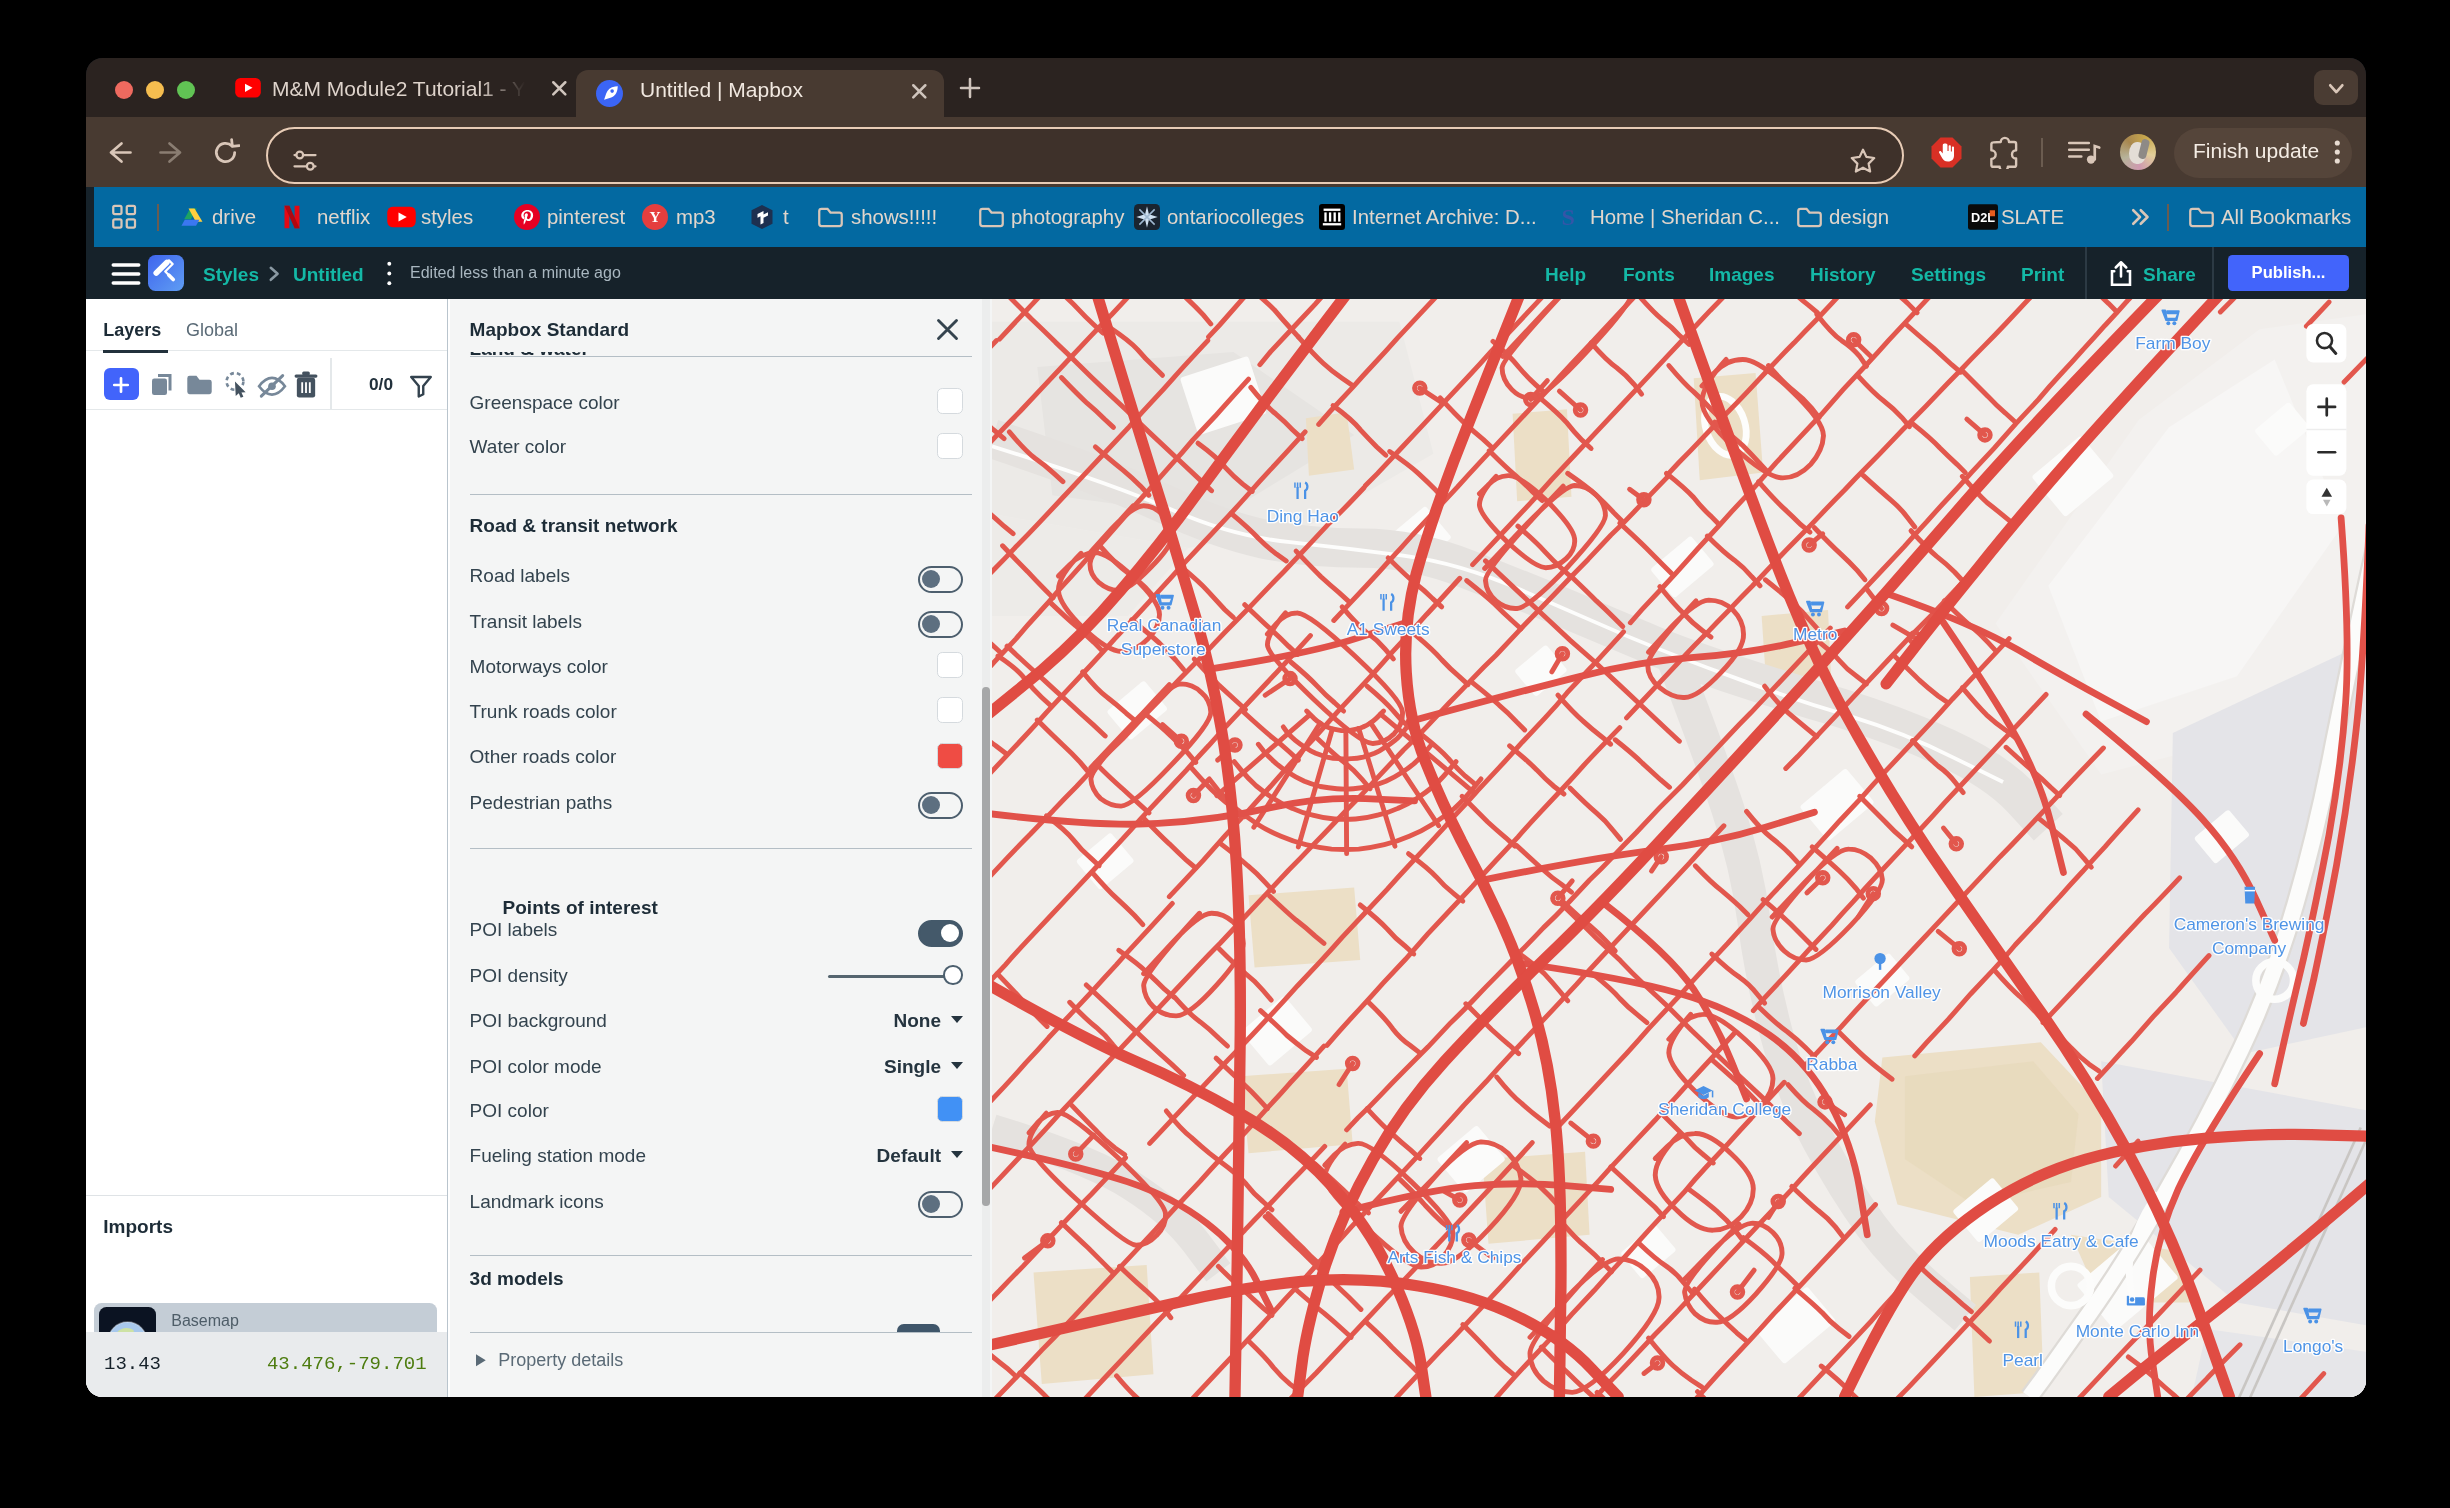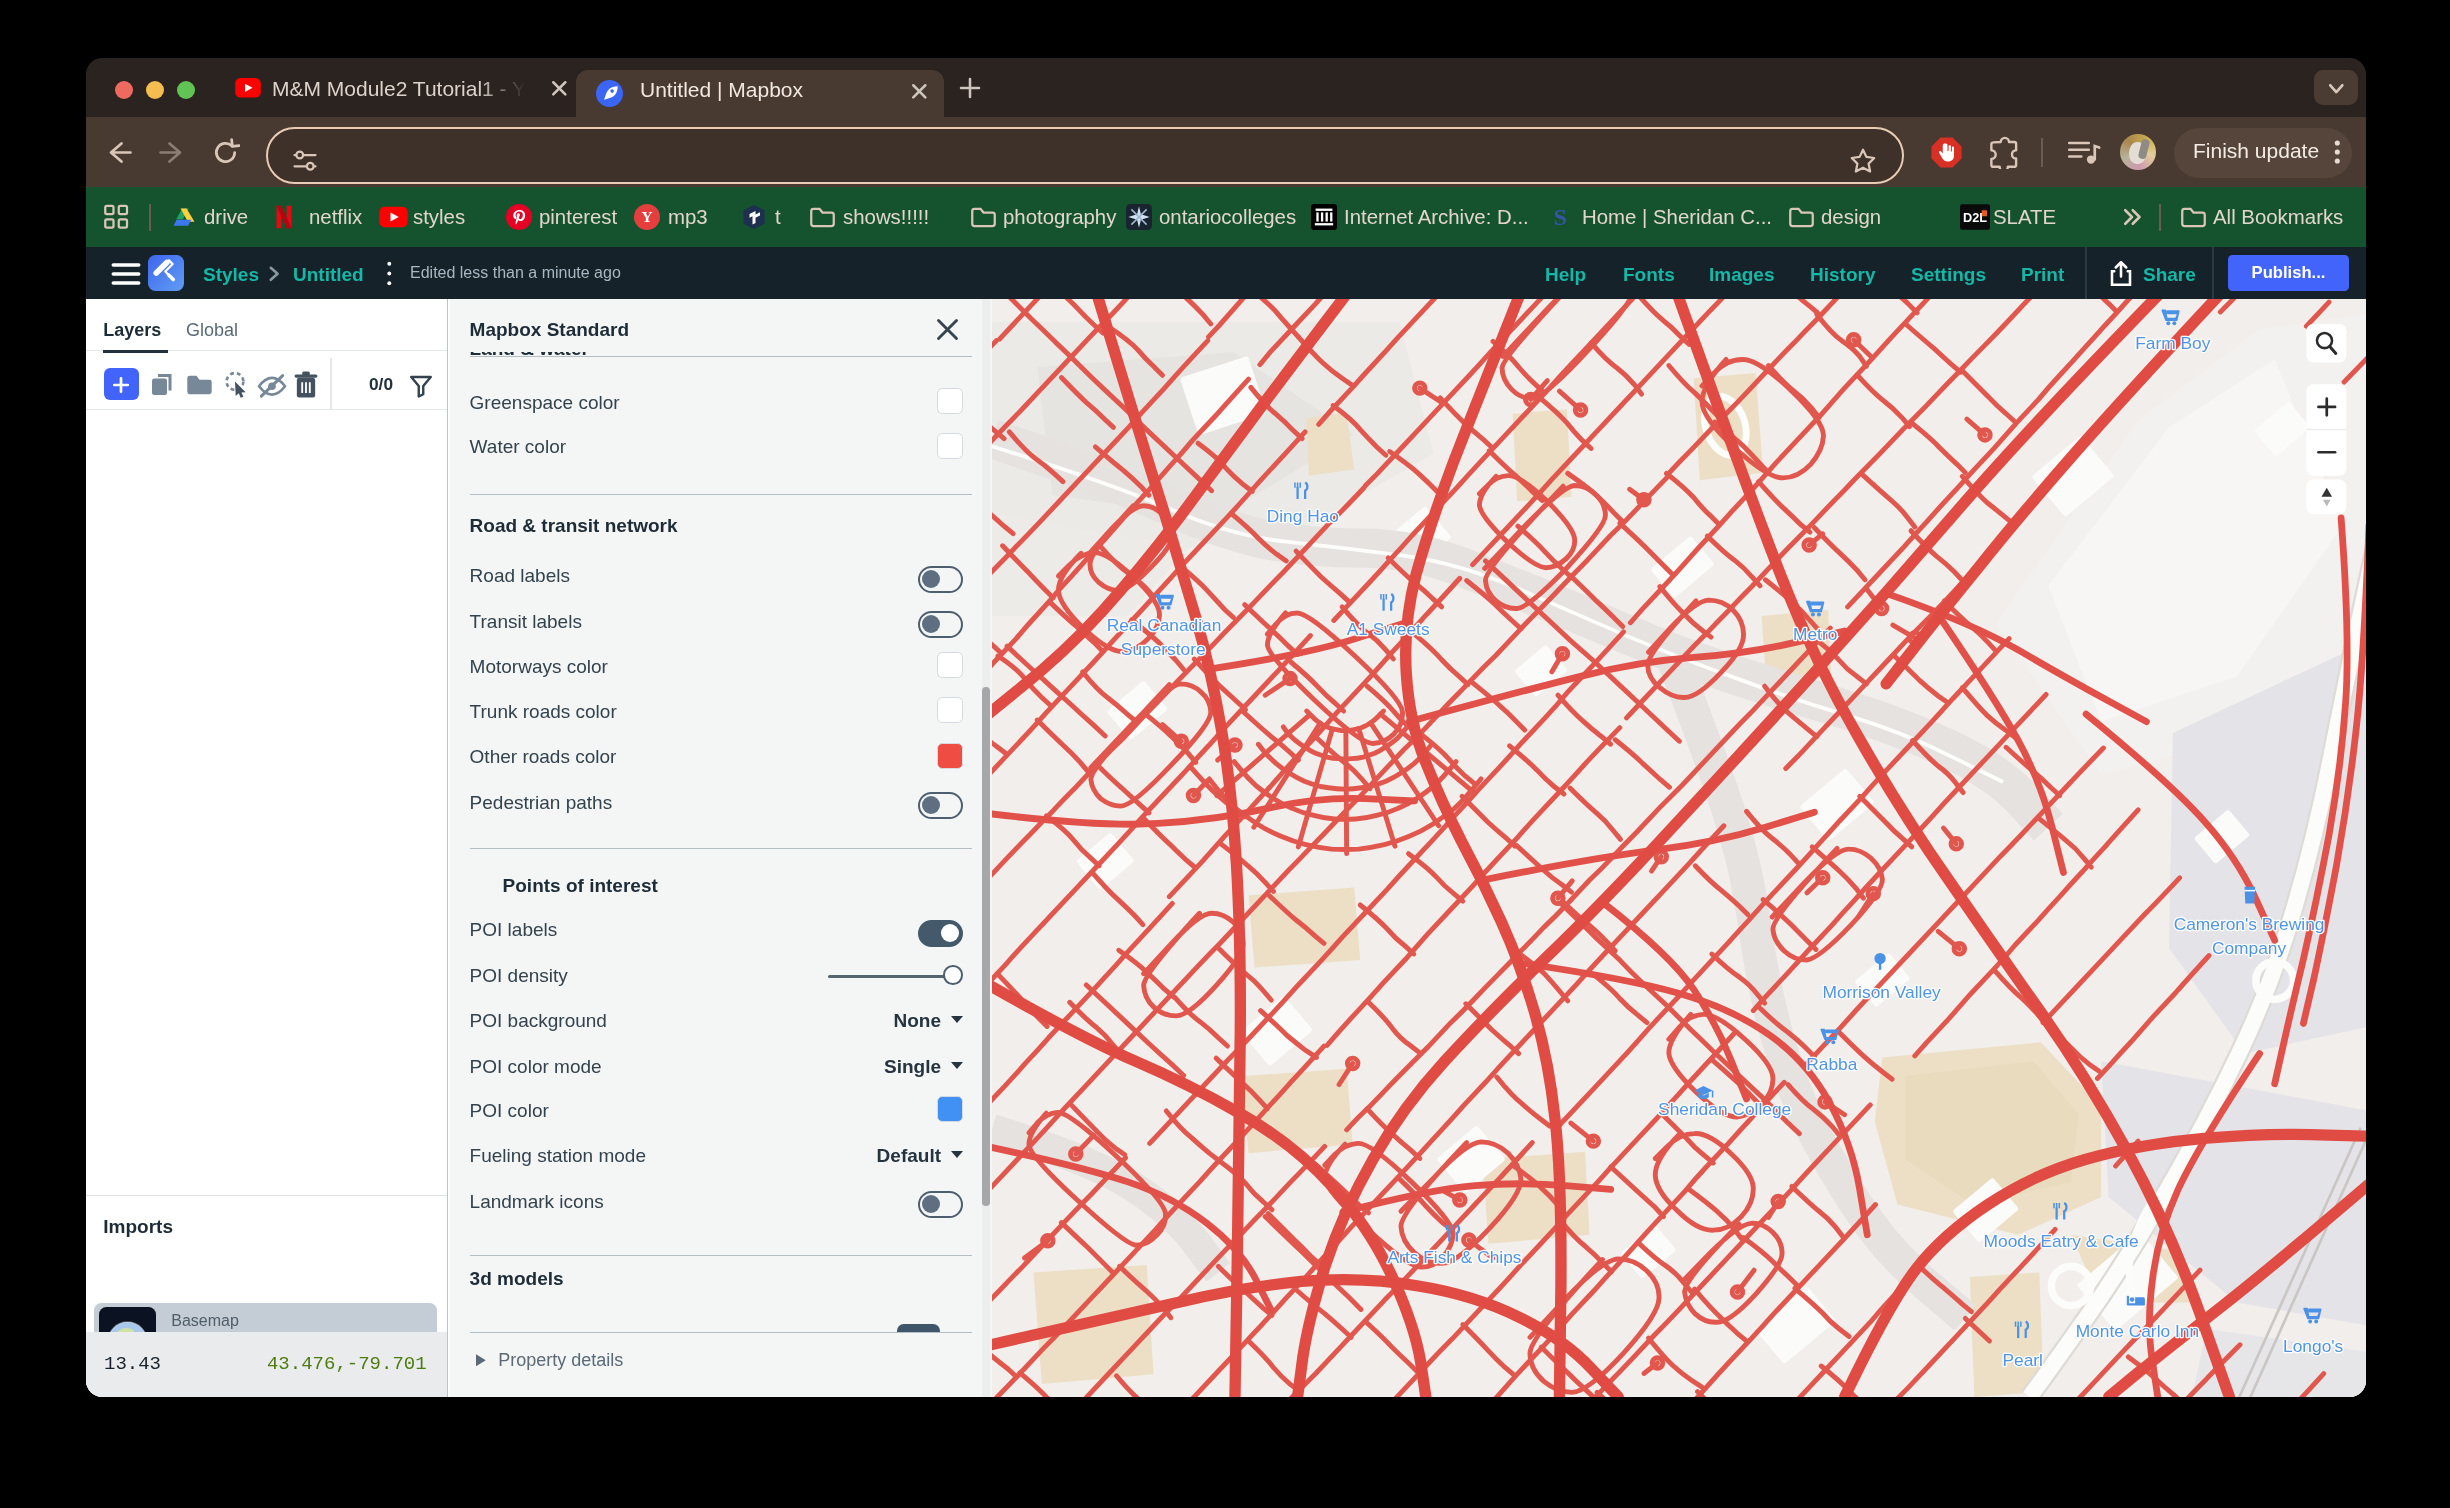--- a/index.html
+++ b/index.html
@@ -8,21 +8,21 @@
 
 #tabbar{position:absolute;left:0;top:0;width:100%;height:59px;background:#2b2320;}
 .tl{position:absolute;top:22.6px;width:18px;height:18px;border-radius:50%;}
 #tab2{position:absolute;left:490px;top:12px;width:368px;height:47px;background:#483a31;border-radius:12px 12px 0 0;}
 .tabtxt{font-size:21px;color:#ded3cb;}
 #tabbar .fade{position:absolute;right:65px;top:0;width:45px;height:100%;background:linear-gradient(90deg,rgba(43,35,32,0),#2b2320);}
 
 #navbar{position:absolute;left:0;top:59px;width:100%;height:70px;background:#483a31;}
 #omni{position:absolute;left:180px;top:9.8px;width:1638px;height:57px;border:2.3px solid #e8ccb6;border-radius:29px;background:#3e312a;color:#eadcd1;font-size:26.4px;line-height:54px;}
 
-#bookbar{position:absolute;left:0;top:129px;width:100%;height:60px;background:#14532d;color:#e2d6cc;font-size:20.4px;}
+#bookbar{position:absolute;left:8px;top:129px;width:100%;height:60px;background:#0369a1;color:#e2d6cc;font-size:20.4px;}
 .bkic{position:absolute;top:50%;transform:translateY(-50%);display:flex;}
 .bktx{position:absolute;top:50%;transform:translateY(-50%);white-space:nowrap;}
 
 #mbhead{position:absolute;left:0;top:189px;width:100%;height:53px;background:#16222a;color:#fff;}
 .mbnav{font-size:19px;font-weight:bold;color:#14b8a6;}
 #publish{position:absolute;left:2142px;top:7.5px;width:121px;height:36px;background:#4264fb;border-radius:4.5px;color:#fff;font-size:16.6px;font-weight:bold;text-align:center;line-height:36px;}
 
 #content{position:absolute;left:0;top:241px;width:100%;height:1098px;background:#fff;}
 #sidebar{position:absolute;left:0;top:0;width:362px;height:1098px;background:#fff;border-right:1.5px solid #b9c4cd;}
 #panel{position:absolute;left:364px;top:0;width:542px;height:1098px;background:#f4f5f5;}
@@ -376,21 +376,21 @@
         <div class="swatch" style="top:353px;background:#fff;"></div>
         <div class="prow" style="top:402px;">Trunk roads color</div>
         <div class="swatch" style="top:398px;background:#fff;"></div>
         <div class="prow" style="top:447px;">Other roads color</div>
         <div class="swatch" style="top:444px;background:#ef4c44;"></div>
         <div class="prow" style="top:493px;">Pedestrian paths</div>
         <div class="toggle off" style="left:468px;top:493px;">
           <div class="knob"></div>
         </div>
         <div class="pdiv" style="top:549px;"></div>
-        <div class="phead" style="top:576px;padding-left:33px;">Points of interest</div>
+        <div class="phead" style="top:598px;padding-left:33px;">Points of interest</div>
         <div class="prow" style="top:620px;">POI labels</div>
         <div class="toggle on" style="left:468px;top:621px;">
           <div class="knob"></div>
         </div>
         <div class="prow" style="top:666px;">POI density</div>
         <div class="abs" style="left:378px;top:676px;width:125px;height:3px;background:#55656f;border-radius:1.5px;"></div>
         <div class="abs" style="left:493px;top:666px;width:19.6px;height:19.6px;border-radius:50%;background:#fff;border:2.3px solid #4c5f6e;"></div>
         <div class="prow" style="top:711px;">POI background</div>
         <div class="pval" style="right:51px;top:711px;">None</div>
         <div class="caret" style="position:absolute;right:29px;top:717px;"></div>

